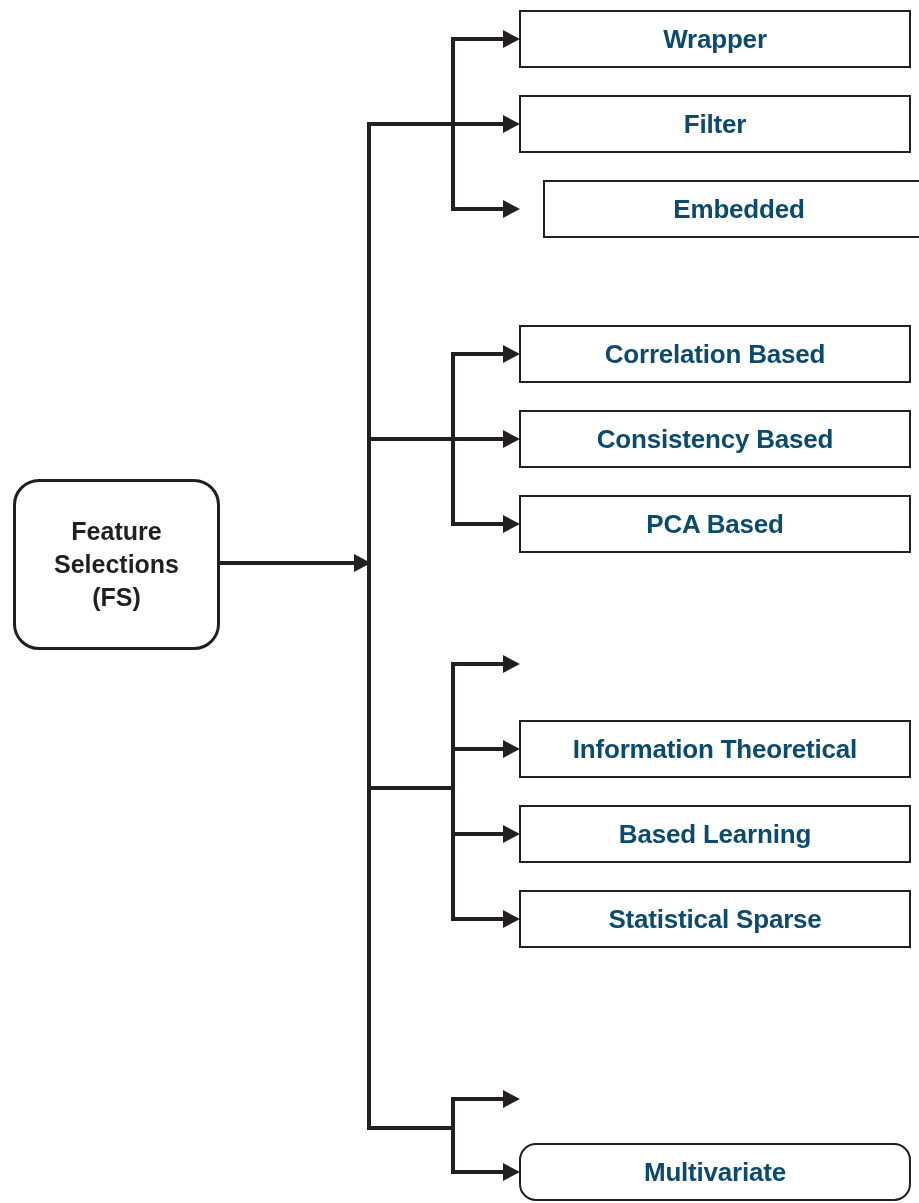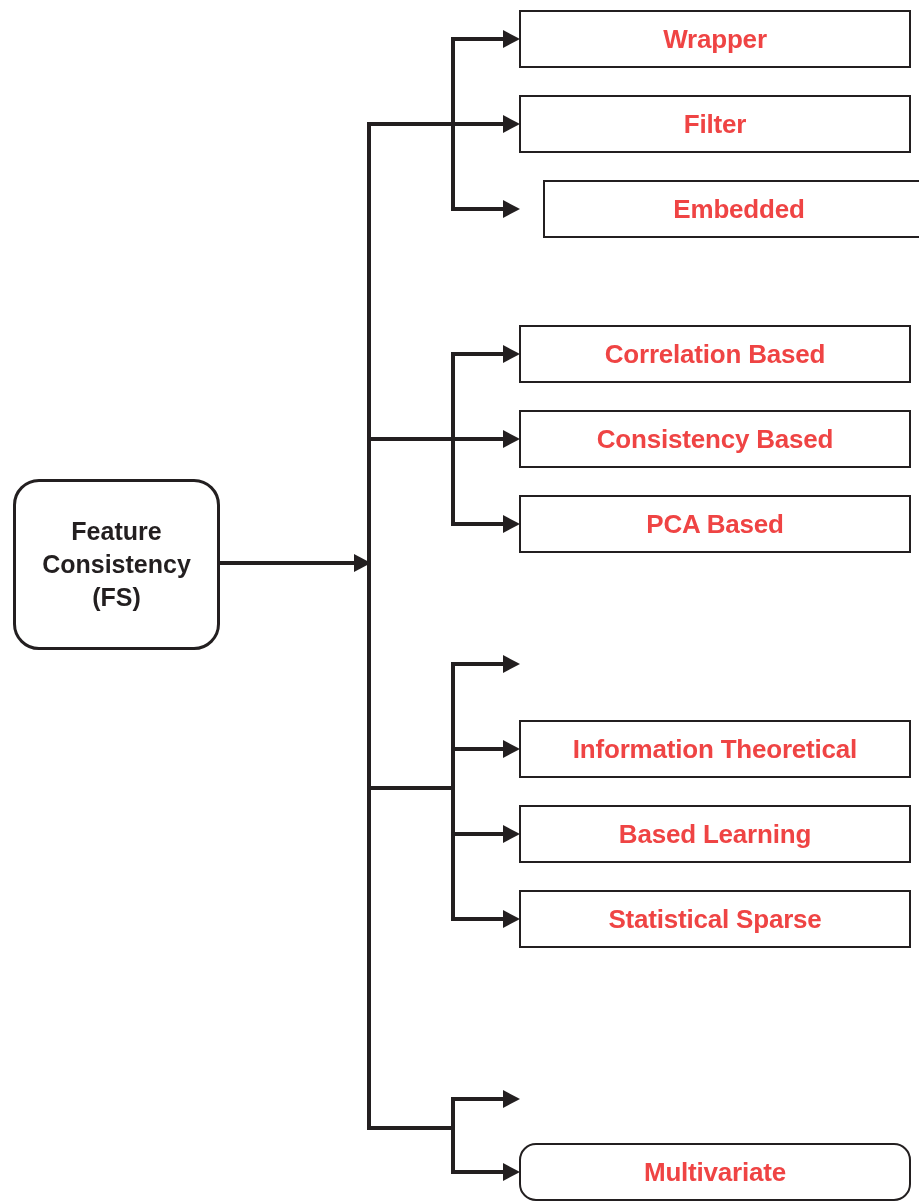--- a/index.html
+++ b/index.html
@@ -27,21 +27,21 @@
   .node-box {
     position: absolute;
     box-sizing: border-box;
     border: 2.5px solid #231f20;
     background: #ffffff;
     display: flex;
     align-items: center;
     justify-content: center;
     font-weight: bold;
     font-size: 26px;
-    color: #ef4444;
+    color: #0c4a6e;
     letter-spacing: -0.2px;
     line-height: 1.1;
     text-align: center;
   }
   .root-node {
     position: absolute;
     box-sizing: border-box;
     border: 3px solid #231f20;
     border-radius: 26px;
     background: #ffffff;
@@ -95,21 +95,21 @@
       <line x1="367" y1="1128" x2="455" y2="1128" stroke="#231f20" stroke-width="4" stroke-linecap="butt"></line>
       <line x1="453" y1="1097" x2="453" y2="1174" stroke="#231f20" stroke-width="4" stroke-linecap="butt"></line>
       <line x1="451" y1="1099" x2="505" y2="1099" stroke="#231f20" stroke-width="4" stroke-linecap="butt"></line>
       <polygon points="520,1099 503,1090 503,1108" fill="#231f20"></polygon>
       <line x1="451" y1="1172" x2="505" y2="1172" stroke="#231f20" stroke-width="4" stroke-linecap="butt"></line>
       <polygon points="520,1172 503,1163 503,1181" fill="#231f20"></polygon>
     </svg>
 
   <div class="root-node" id="root-node" style="left: 13px; top: 479px; width: 207px; height: 171px;">
     <span>Feature</span>
-    <span>Consistency</span>
+    <span>Selections</span>
     <span>(FS)</span>
   </div>
 
 <div class="node-box" style="left: 519px; top: 10px; width: 392px; height: 58px;">
       <span>Wrapper</span>
     </div>
     <div class="node-box" style="left: 519px; top: 95px; width: 392px; height: 58px;">
       <span>Filter</span>
     </div>
     <div class="node-box" style="left: 519px; top: 180px; width: 392px; height: 58px; margin-left: 24px;">

